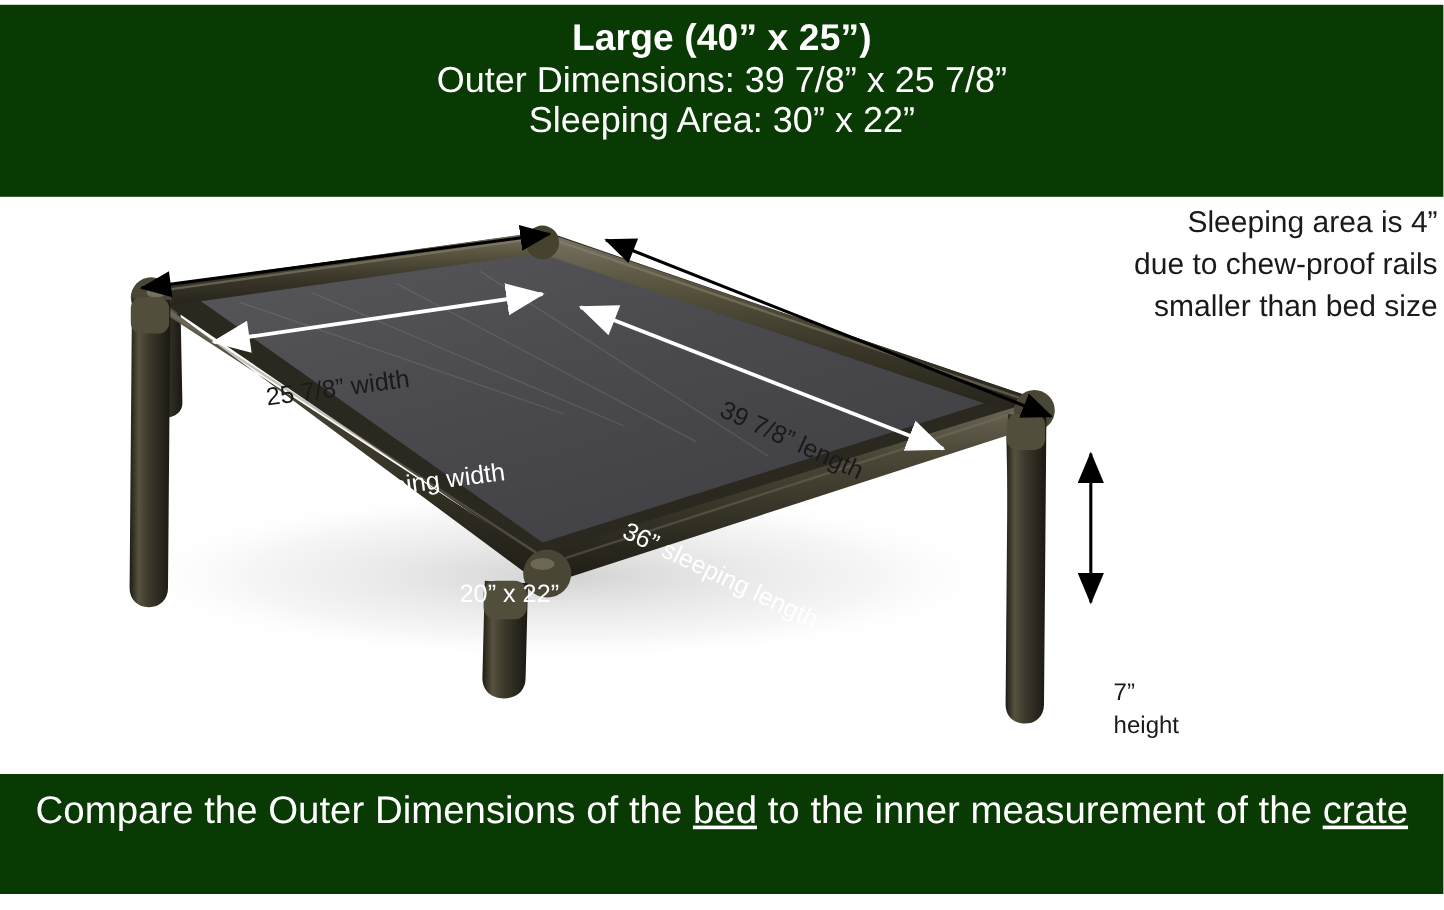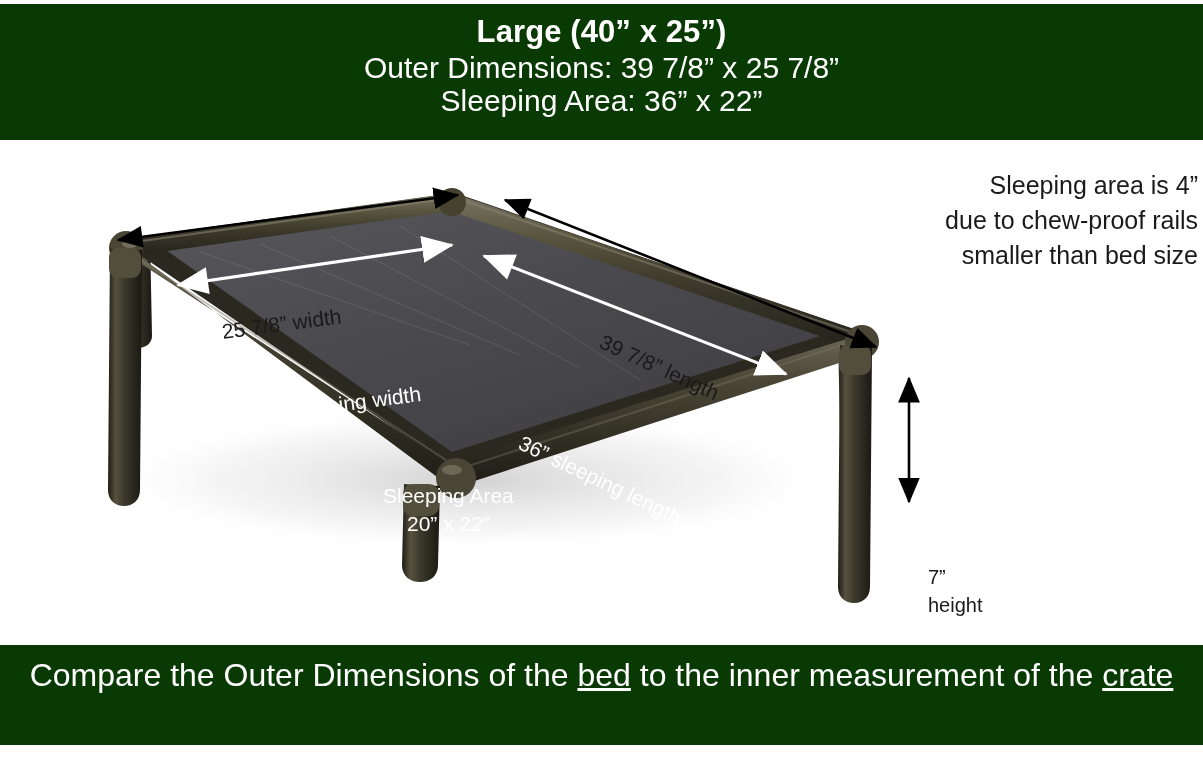--- a/index.html
+++ b/index.html
@@ -27,21 +27,21 @@
     position: absolute;
     left: 0;
     width: 1203px;
     background: #0a3a04;
     color: #ffffff;
     text-align: center;
     box-sizing: border-box;
   }
   #header-banner {
     top: 4px;
-    height: 136px;
+    height: 160px;
     padding-top: 9px;
     text-align: center;
   }
   #footer-banner {
     top: 645px;
     height: 100px;
     padding-top: 10px;
   }
 
   .banner-title {
@@ -135,21 +135,21 @@
   }
 </style>
 </head>
 <body>
 
 <div id="page">
 
   <div class="banner" id="header-banner">
     <div class="banner-title">Large (40” x 25”)</div>
     <div class="banner-line">Outer Dimensions:  39 7/8” x 25 7/8”</div>
-    <div class="banner-line">Sleeping Area: 36” x 22”</div>
+    <div class="banner-line">Sleeping Area: 30” x 22”</div>
   </div>
 
   <div id="diagram">
 
     <svg width="1203" height="505" viewBox="0 0 1203 505">
       <defs>
         <linearGradient id="railTop" x1="0" y1="0" x2="0" y2="1">
           <stop offset="0%" stop-color="#7a7565"></stop>
           <stop offset="28%" stop-color="#59553f"></stop>
           <stop offset="62%" stop-color="#3a3629"></stop>
@@ -279,21 +279,20 @@
 
     <div class="lbl lbl-dark" id="lbl-width">25 7/8”  width</div>
 
     <div class="lbl lbl-light" id="lbl-sleep-width">22” sleeping width</div>
 
     <div class="lbl lbl-dark" id="lbl-length">39 7/8”  length</div>
 
     <div class="lbl lbl-light" id="lbl-sleep-length">36” sleeping length</div>
 
     <div class="lbl lbl-light" id="lbl-sleeping-area">
-      <div>Sleeping Area</div>
       <div>20” x 22”</div>
     </div>
 
     <div class="lbl" id="lbl-height">
       <div>7”</div>
       <div>height</div>
     </div>
   </div>
 
   <div id="side-note">

